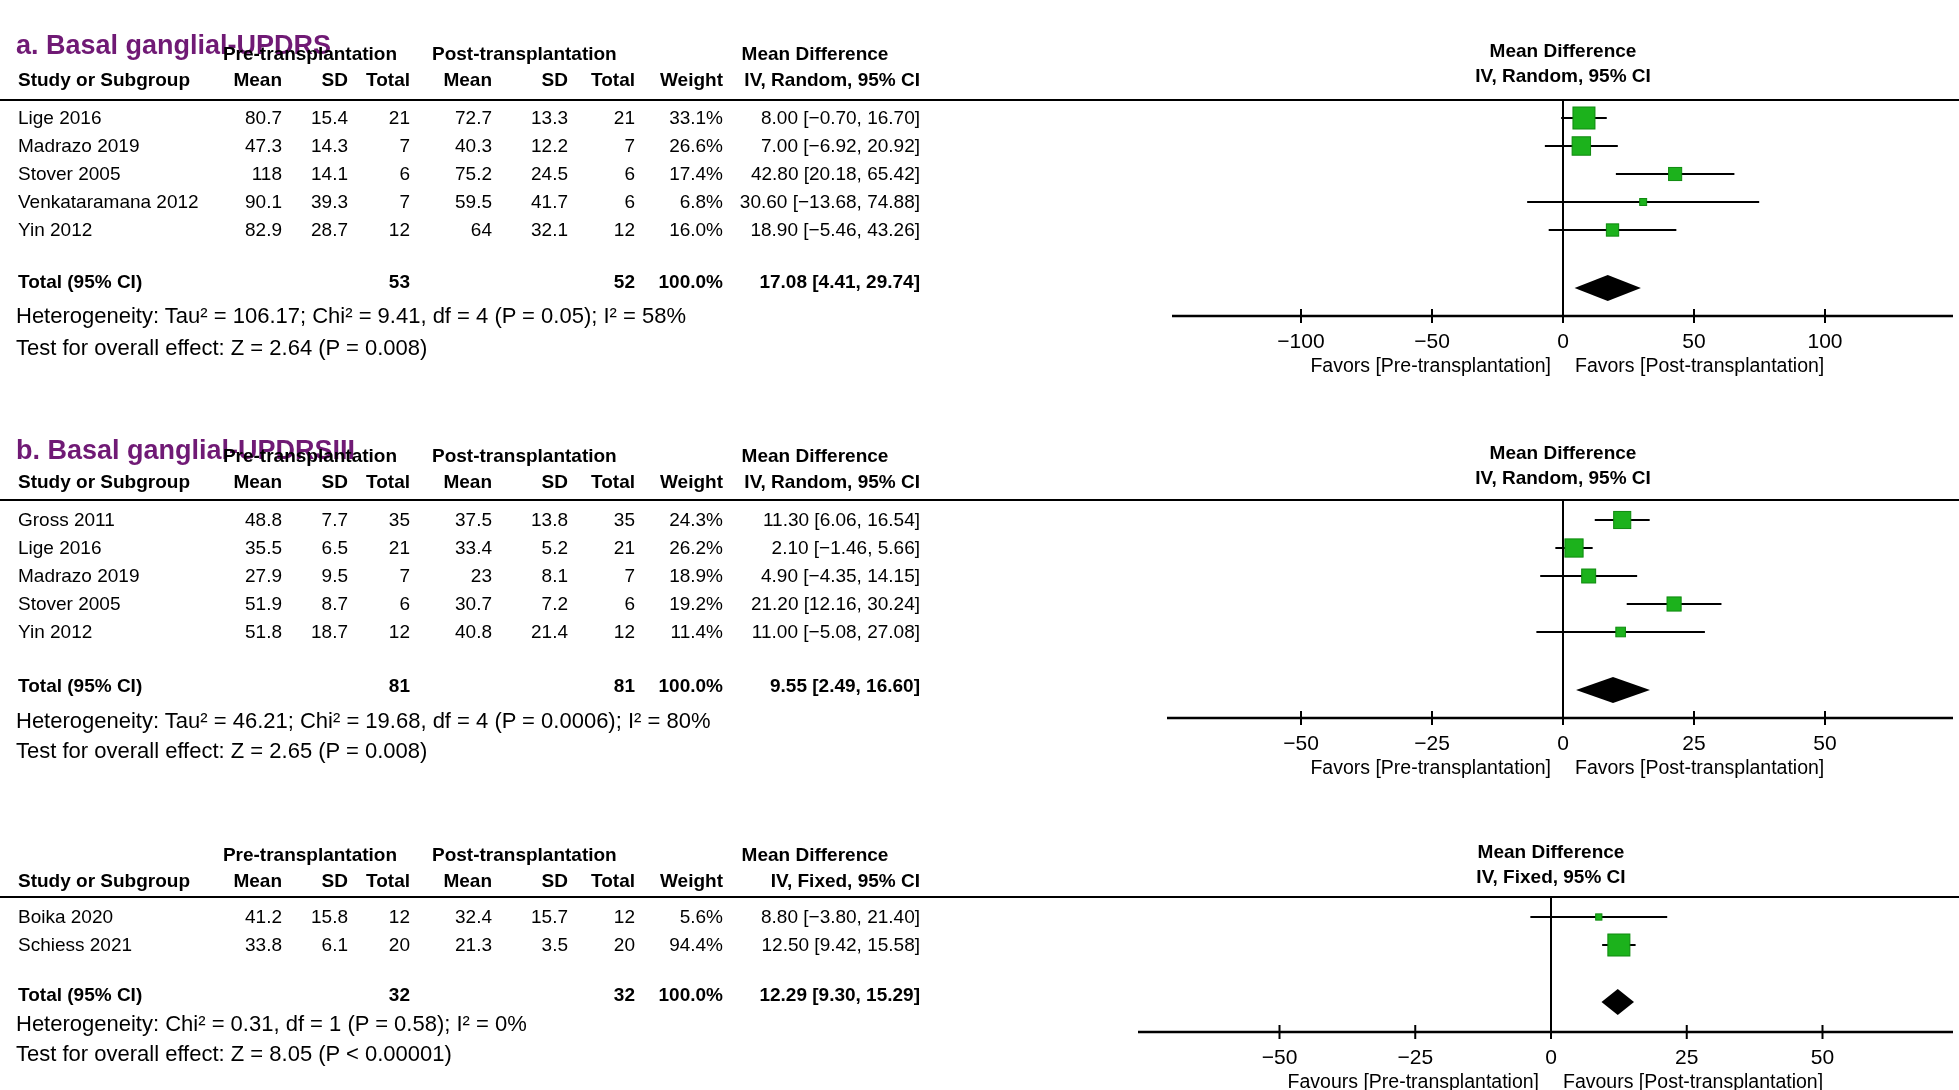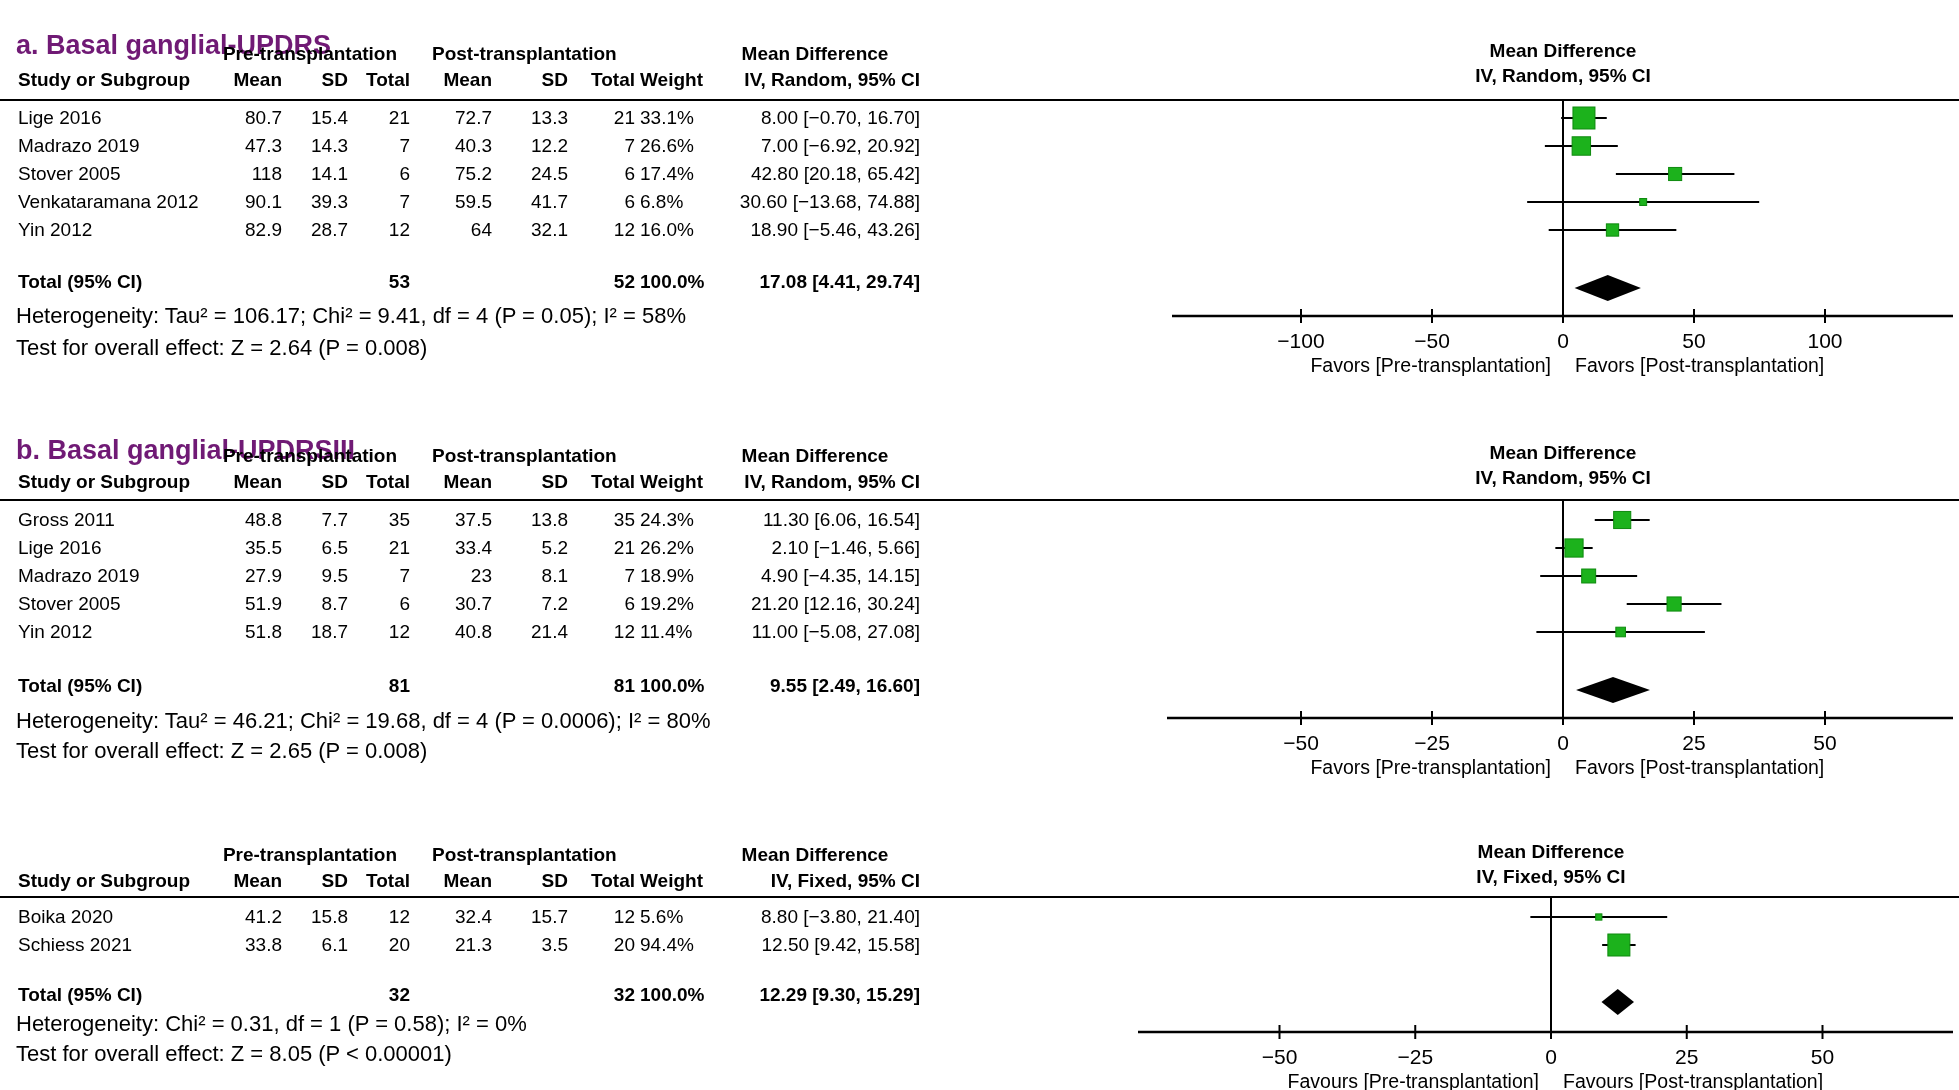--- a/index.html
+++ b/index.html
@@ -13,21 +13,21 @@
   .hrow .cell{line-height:24px;font-weight:bold}
   .row  .cell{line-height:28px}
   .bold .cell{font-weight:bold}
   .c-study{left:18px;width:220px;text-align:left}
   .c-m1{left:190px;width:92px;text-align:right}
   .c-sd1{left:276px;width:72px;text-align:right}
   .c-t1{left:348px;width:62px;text-align:right}
   .c-m2{left:410px;width:82px;text-align:right}
   .c-sd2{left:500px;width:68px;text-align:right}
   .c-t2{left:572px;width:63px;text-align:right}
-  .c-wt{left:640px;width:83px;text-align:left}
+  .c-wt{left:640px;width:83px;text-align:right}
   .c-ci{left:700px;width:220px;text-align:right}
   .g-pre{left:210px;width:200px;text-align:center}
   .g-post{left:432px;width:200px;text-align:left}
   .g-md{left:700px;width:230px;text-align:center}
   .plothdr{position:absolute;width:340px;text-align:center;font-size:19px;font-weight:bold;line-height:25px;white-space:nowrap}
   .note{position:absolute;left:16px;font-size:22px;line-height:28px;white-space:nowrap}
   #plot-svg{position:absolute;left:0;top:0}
 </style>
 </head>
 <body>

